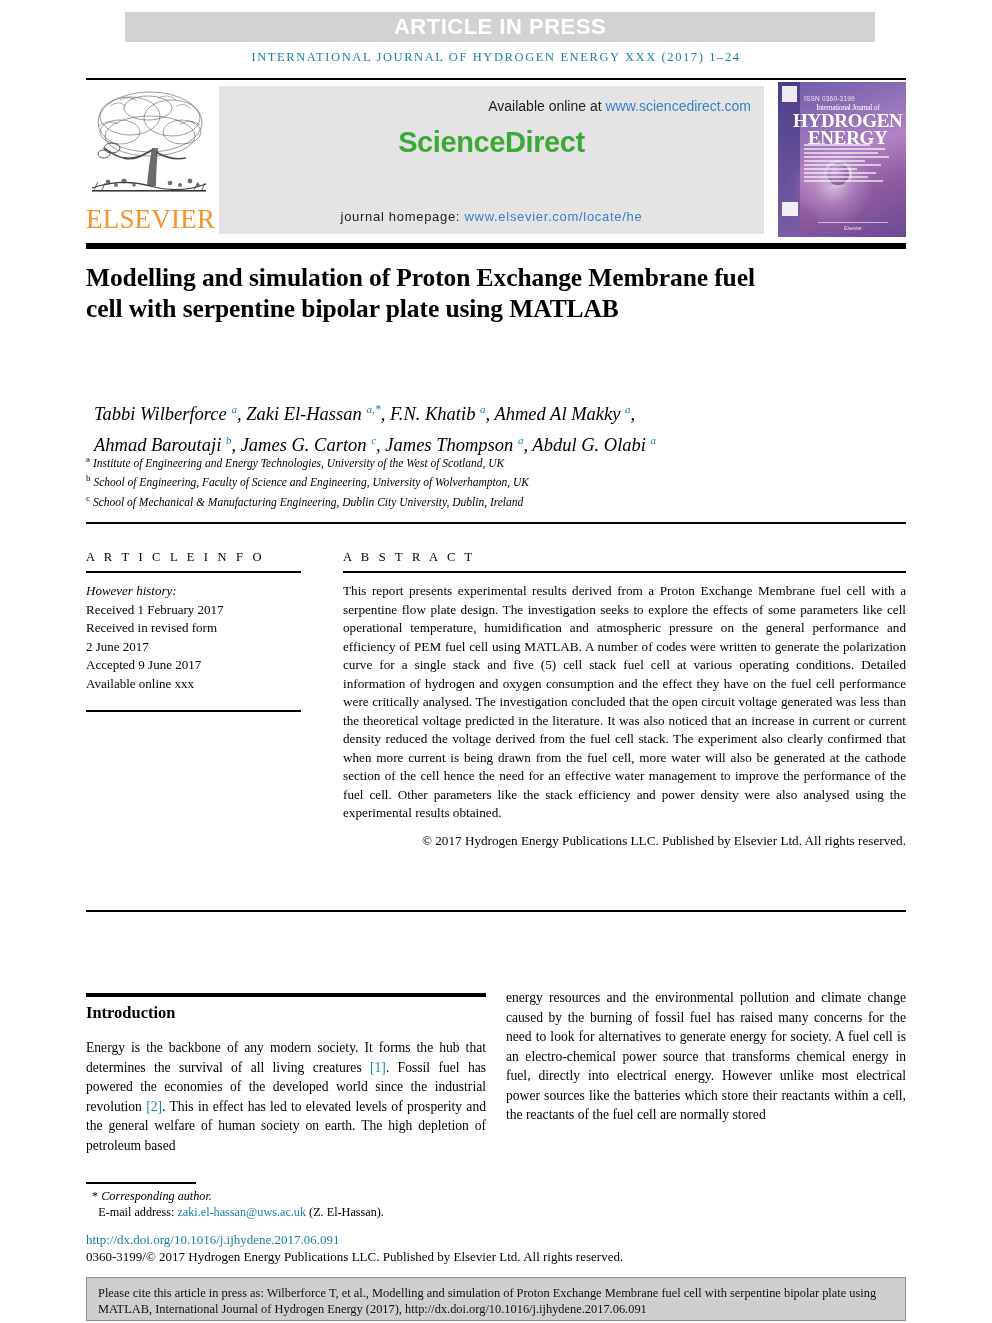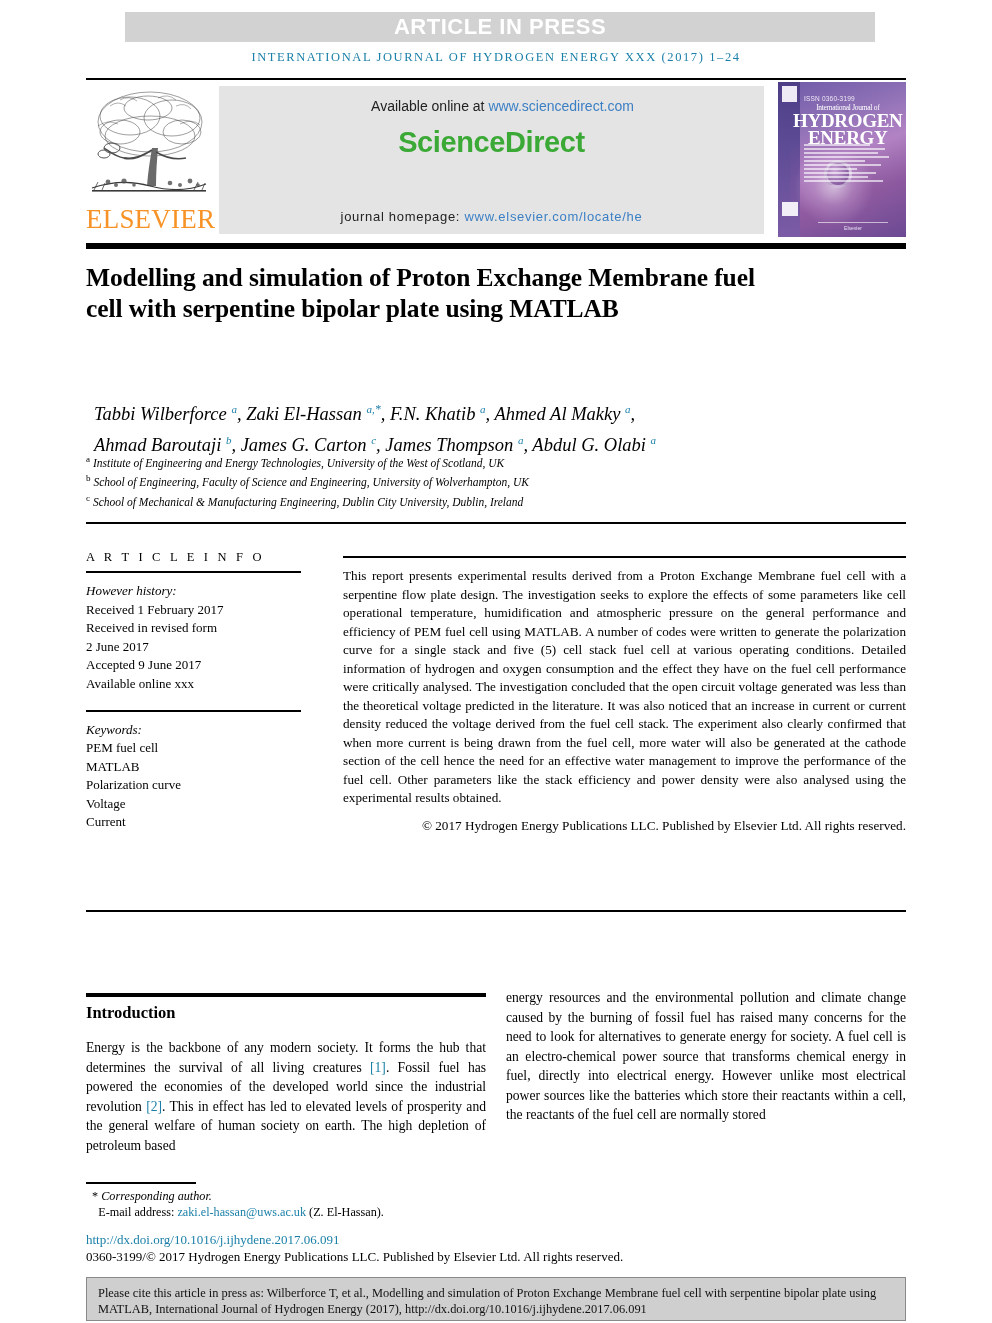--- a/index.html
+++ b/index.html
@@ -74,21 +74,21 @@
     line-height: 1;
   }
   .sd-box {
     position: absolute;
     left: 133px; top: 2px;
     width: 545px; height: 148px;
     background: #e4e4e4;
   }
   .sd-avail {
     position: absolute; left: 0; top: 12px; width: 532px;
-    text-align: center;
+    text-align: right;
     font-family: "Liberation Sans", sans-serif;
     font-size: 14px; color: #222; padding-left: 35px;
   }
   .sd-avail .lnk { color: #3b7fc4; }
   .sd-logo {
     position: absolute; left: 0; top: 40px; width: 545px;
     text-align: center;
     font-family: "Liberation Sans", sans-serif;
     font-weight: bold;
     font-size: 29px;
@@ -435,31 +435,24 @@
   <div class="hr"></div>
   <div class="body">
     <div class="ital">However history:</div>
     <div>Received 1 February 2017</div>
     <div>Received in revised form</div>
     <div>2 June 2017</div>
     <div>Accepted 9 June 2017</div>
     <div>Available online xxx</div>
   </div>
   <div class="kwhr"></div>
-  <div class="body">
-    <div class="ital">Keywords:</div>
-    <div>PEM fuel cell</div>
-    <div>MATLAB</div>
-    <div>Polarization curve</div>
-    <div>Voltage</div>
-    <div>Current</div>
-  </div>
 </div>
 
 <div class="abs-col">
+  <div class="sec-head">A B S T R A C T</div>
   <div class="hr"></div>
   <div class="abs-body">This report presents experimental results derived from a Proton Exchange Membrane fuel cell with a serpentine flow plate design. The investigation seeks to explore the effects of some parameters like cell operational temperature, humidification and atmospheric pressure on the general performance and efficiency of PEM fuel cell using MATLAB. A number of codes were written to generate the polarization curve for a single stack and five (5) cell stack fuel cell at various operating conditions. Detailed information of hydrogen and oxygen consumption and the effect they have on the fuel cell performance were critically analysed. The investigation concluded that the open circuit voltage generated was less than the theoretical voltage predicted in the literature. It was also noticed that an increase in current or current density reduced the voltage derived from the fuel cell stack. The experiment also clearly confirmed that when more current is being drawn from the fuel cell, more water will also be generated at the cathode section of the cell hence the need for an effective water management to improve the performance of the fuel cell. Other parameters like the stack efficiency and power density were also analysed using the experimental results obtained.</div>
   <div class="abs-copy">© 2017 Hydrogen Energy Publications LLC. Published by Elsevier Ltd. All rights reserved.</div>
 </div>
 
 <div class="rule-abs-bot"></div>
 
 <div class="col-rule"></div>
 <div class="intro-head">Introduction</div>
 

